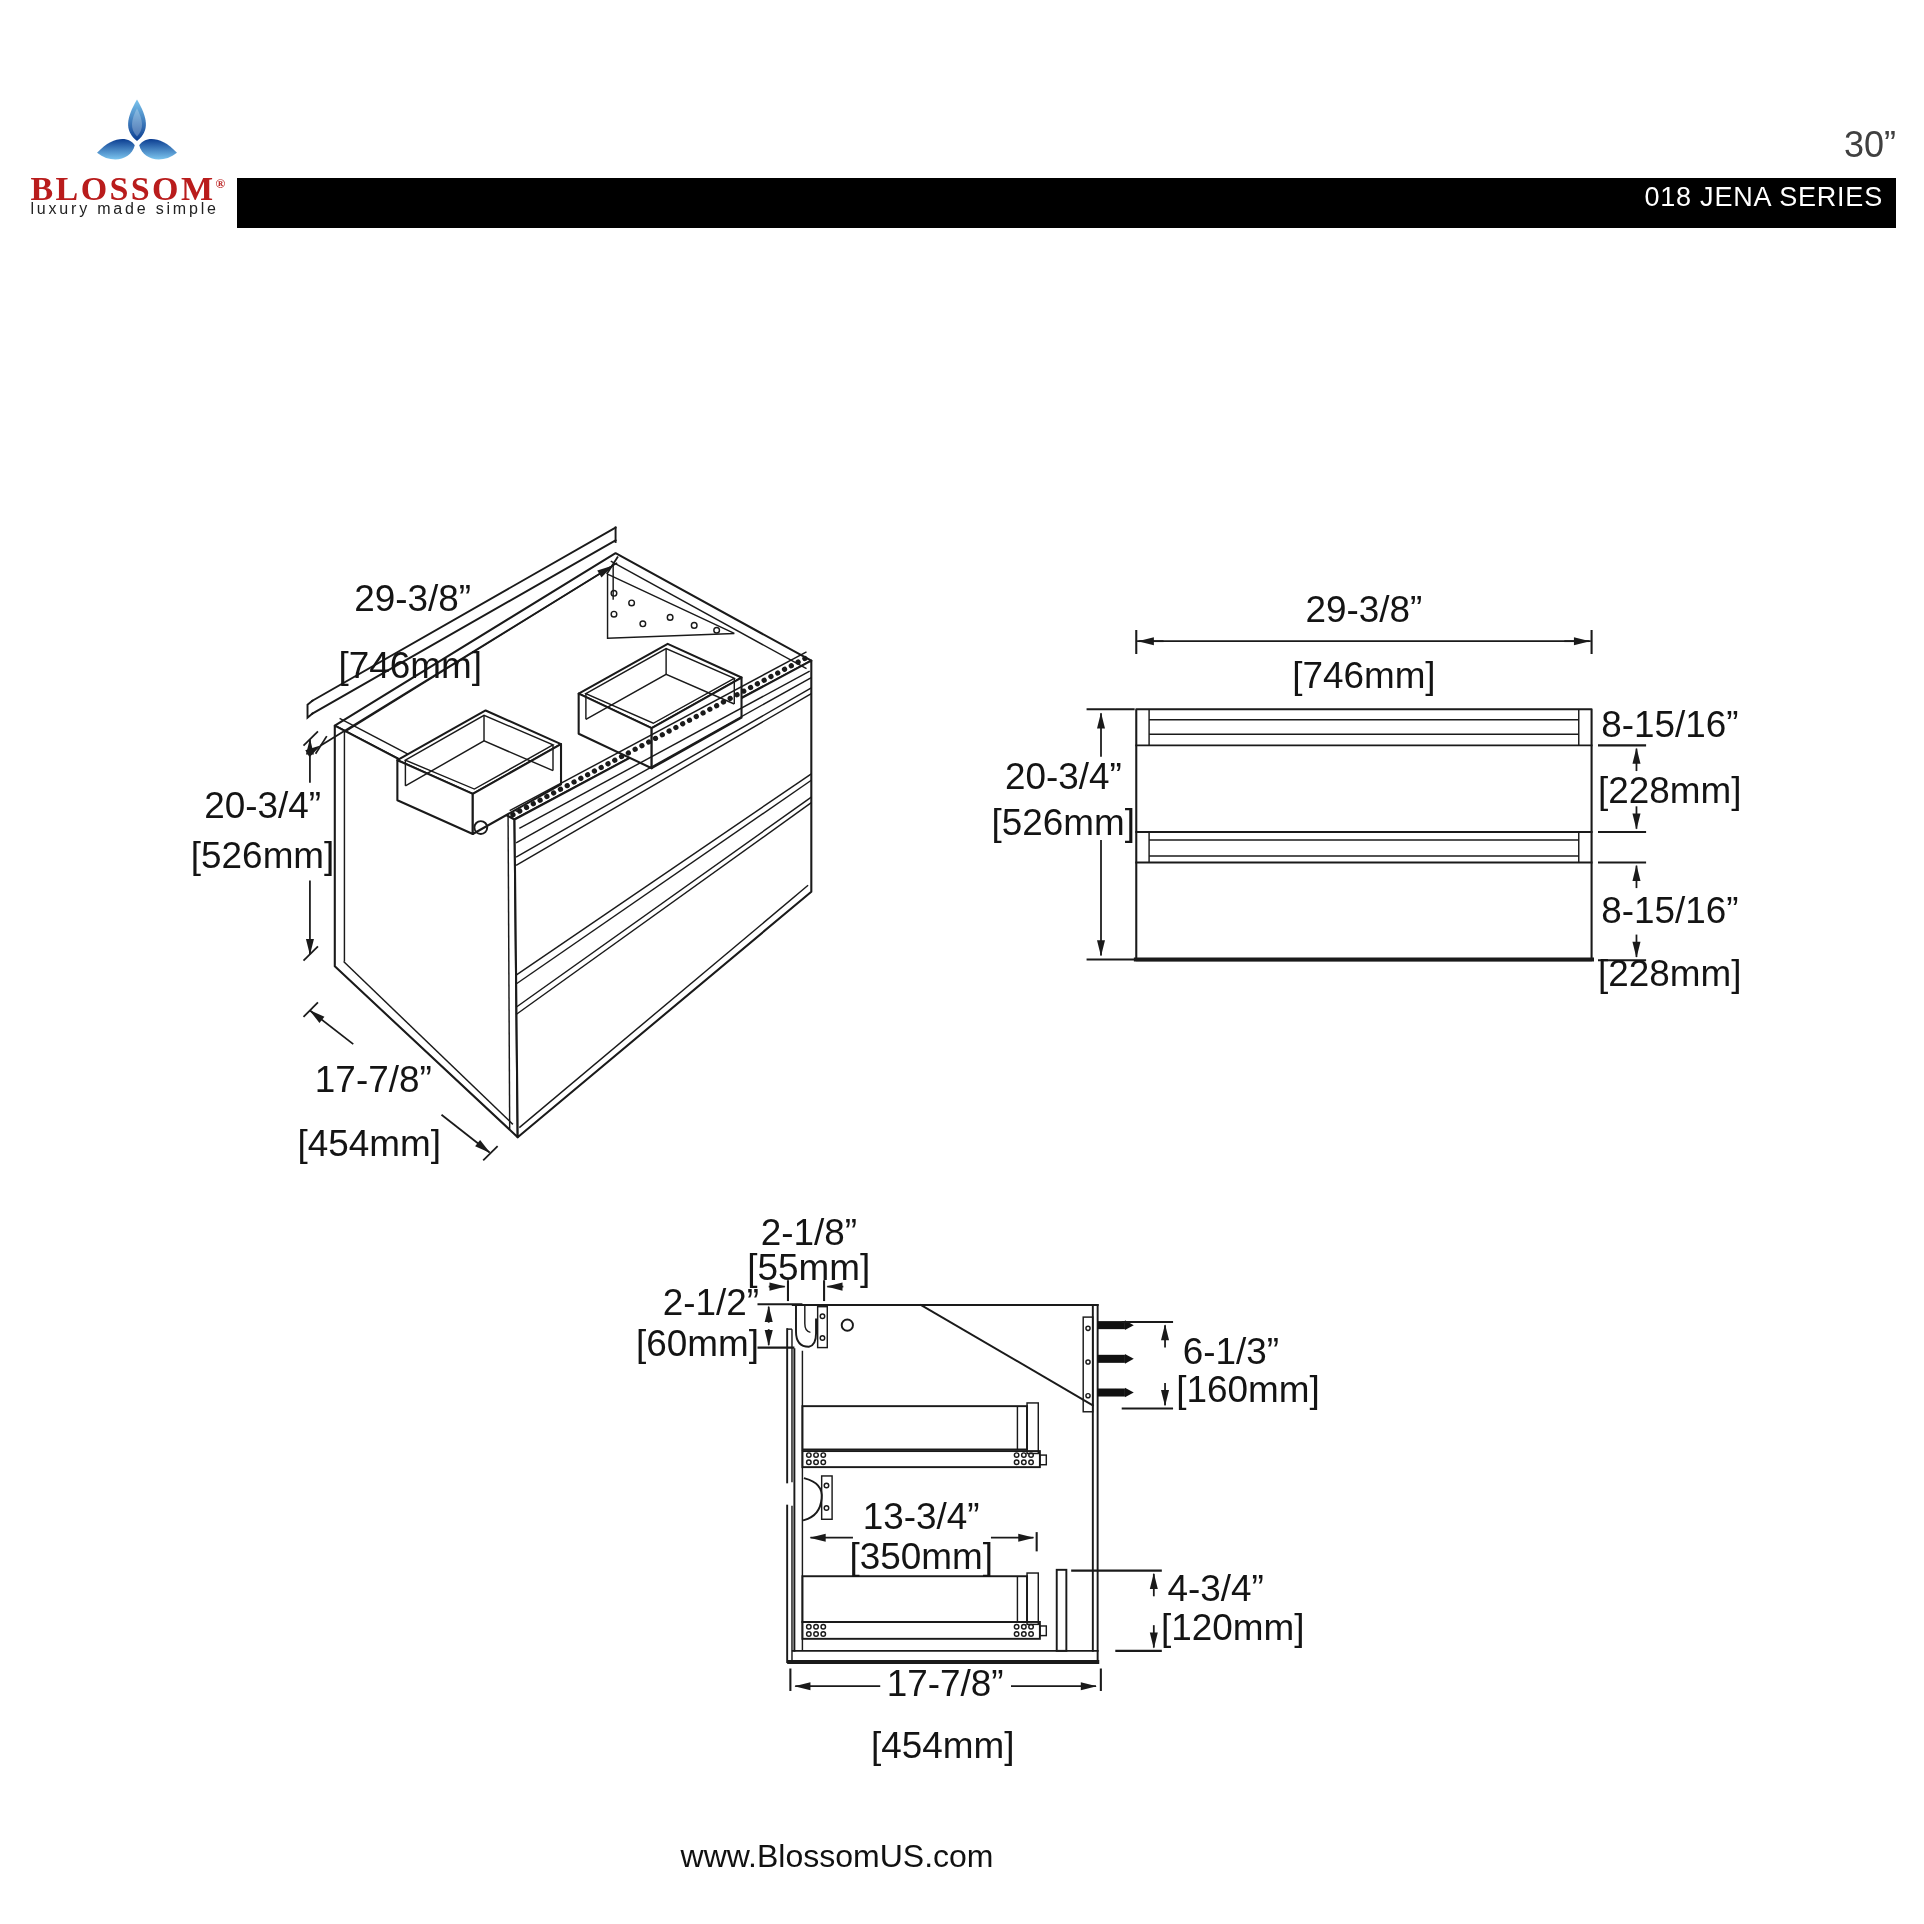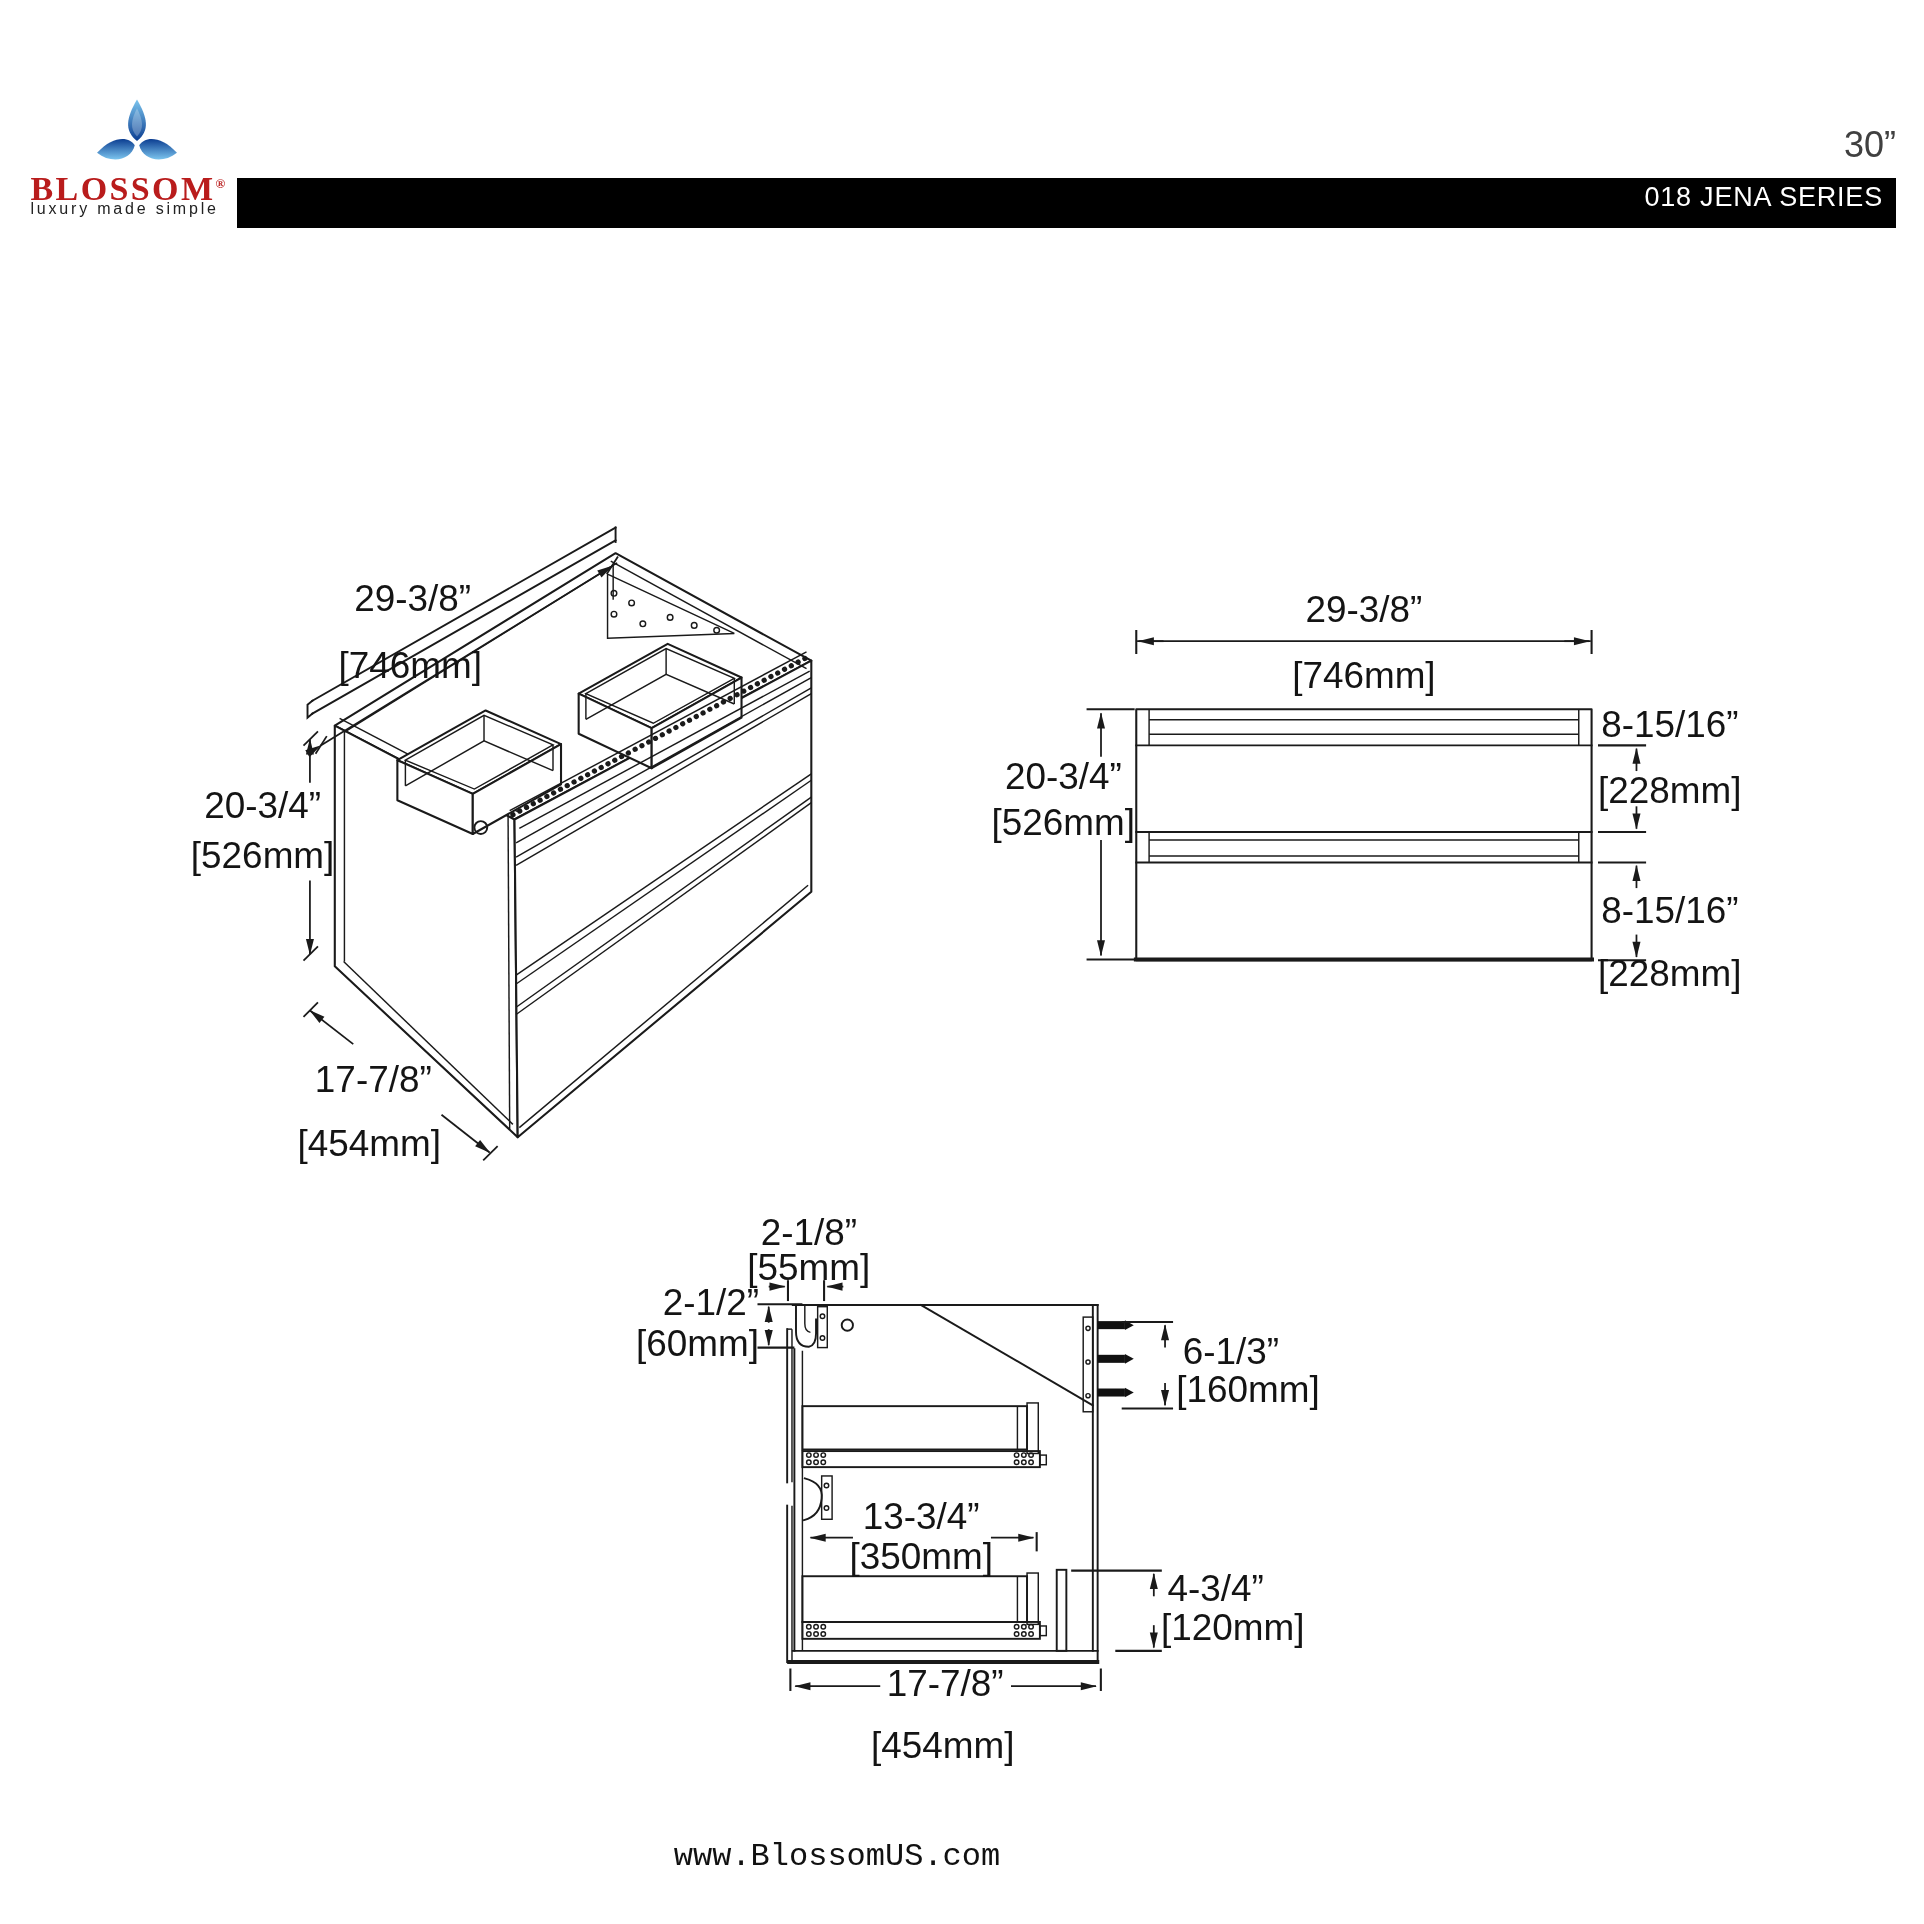--- a/index.html
+++ b/index.html
@@ -25,21 +25,21 @@
   .lnk{stroke:#1a1a1a;stroke-width:5;fill:none;}
   .face{fill:#ffffff;stroke:#1a1a1a;stroke-width:2.6;stroke-linejoin:round;}
   .dim{font-family:"Liberation Sans",sans-serif;font-size:46px;fill:#141414;}
   .mid{text-anchor:middle;}  .endt{text-anchor:end;}
   .dimln{stroke:#1a1a1a;stroke-width:2.2;fill:none;}
   .tick{stroke:#1a1a1a;stroke-width:2.6;fill:none;}
   .blk{fill:#111;stroke:none;}
   .dots{stroke:#1a1a1a;stroke-width:6.5;stroke-linecap:round;stroke-dasharray:0.1 9.5;fill:none;}
   
   .footer{position:absolute;left:0;top:1838px;width:1674px;text-align:center;
-          font-size:32px;color:#111;font-family:Liberation Mono, monospace;}
+          font-size:32px;color:#111;}
 </style>
 </head>
 <body>
 
 <div class="page">
 
   <div class="logo">
     <svg class="logo-icon" viewBox="0 0 120 100">
       <defs>
         <linearGradient id="bg1" x1="0" y1="0" x2="0" y2="1">

